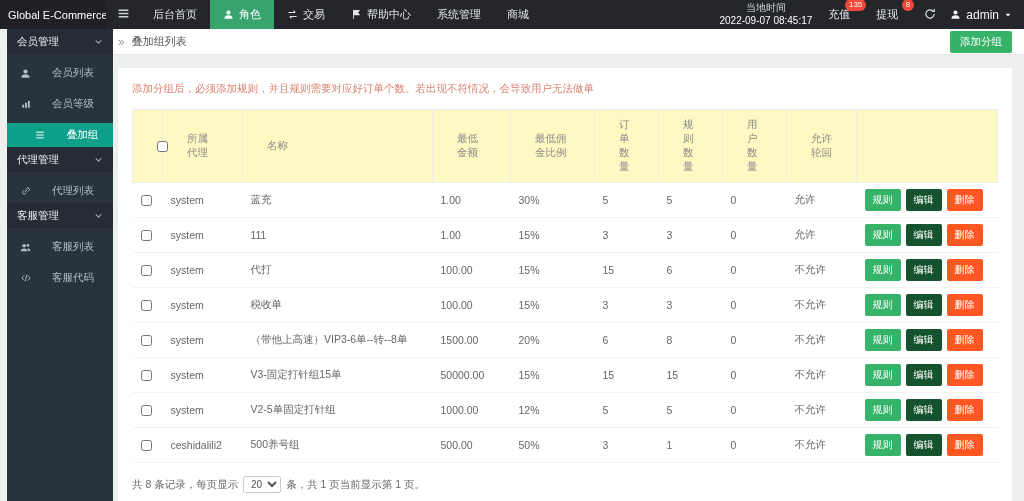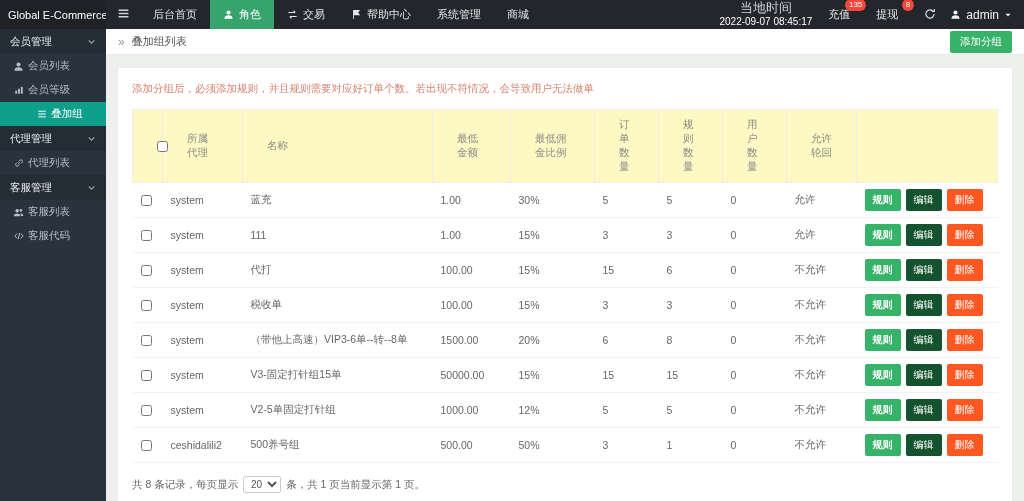--- a/index.html
+++ b/index.html
@@ -14,46 +14,46 @@
   
   .topbar{position:absolute;top:0;left:0;right:0;height:29px;background:#24262b;display:flex;align-items:stretch;color:#e6e8ea;z-index:20;}
   .logo{width:106px;min-width:106px;display:flex;align-items:center;padding-left:8px;font-size:11px;color:#fff;white-space:nowrap;overflow:hidden;background:#1f2126;}
   .menu-toggle{width:34px;display:flex;align-items:center;justify-content:center;cursor:pointer;color:#cfd3d7;}
   .nav{display:flex;align-items:stretch;}
   .nav-item{display:flex;align-items:center;gap:5px;padding:0 13px;font-size:11px;color:#e3e5e8;cursor:pointer;white-space:nowrap;}
   .nav-item.active{background:#37a36d;color:#fff;}
   .nav-ic{display:flex;align-items:center;}
   .topbar-right{margin-left:auto;display:flex;align-items:center;padding-right:12px;}
   .time{text-align:center;line-height:1.25;margin-right:16px;color:#fff;}
-  .time-label{font-size:13px;color:#cfd3d7;}
+  .time-label{font-size:10px;color:#cfd3d7;}
   .time-value{font-size:10px;}
   .top-link{position:relative;font-size:11px;color:#eceeef;margin-right:26px;cursor:pointer;white-space:nowrap;}
   .badge{position:absolute;top:-8px;right:-16px;background:#f5483b;color:#fff;font-size:8px;line-height:1;padding:2px 4px;border-radius:8px;min-width:10px;text-align:center;}
   .icon-btn{margin-right:14px;cursor:pointer;display:flex;align-items:center;color:#dfe2e4;}
   .admin{display:flex;align-items:center;gap:5px;font-size:12px;cursor:pointer;color:#f2f3f4;}
   
-  .sidebar{position:absolute;top:29px;left:0;width:106px;bottom:0;background:#29333d;overflow:hidden;z-index:10;}
+  .sidebar{position:absolute;top:29px;left:7px;width:106px;bottom:0;background:#29333d;overflow:hidden;z-index:10;}
   .side-header{height:25px;display:flex;align-items:center;justify-content:space-between;padding:0 10px 0 10px;font-size:10.5px;color:#e8ecef;cursor:pointer;background:#242d36;}
   .chev{display:flex;align-items:center;color:#9aa5ad;}
-  .side-item{height:24px;display:flex;align-items:center;gap:4px;padding-left:13px;font-size:10.5px;color:#b4bec6;cursor:pointer;}
+  .side-item{height:24px;display:flex;align-items:center;gap:21px;padding-left:13px;font-size:10.5px;color:#b4bec6;cursor:pointer;margin-top:7px;}
   .side-item.active{background:#0fa08b;color:#fff;justify-content:center;}
   .side-ic{display:flex;align-items:center;width:11px;justify-content:center;}
   
   .main{position:absolute;left:106px;top:29px;right:0;bottom:0;background:#eef0ee;overflow:hidden;}
   .breadcrumb-bar{height:26px;background:#fff;display:flex;align-items:center;padding:0 12px;border-bottom:1px solid #e9e9e9;font-size:11px;color:#555;}
   .crumb-arrow{color:#999;margin-right:7px;font-size:12px;}
   .btn-add{margin-left:auto;background:#36b368;color:#fff;border:none;border-radius:2px;font-size:10.5px;padding:4px 10px;cursor:pointer;font-family:inherit;}
   .card{margin:13px 12px;background:#fff;border-radius:2px;padding:12px 14px 16px;min-height:300px;box-shadow:0 1px 2px rgba(0,0,0,.05);}
   .hint{font-size:10.5px;color:#d9826f;margin:2px 0 13px;}
   table{width:100%;border-collapse:collapse;font-size:10.5px;color:#666;table-layout:fixed;}
   thead th{border:1px solid #ededed;font-weight:normal;color:#8a8a8a;text-align:left;padding:8px 24px;background:#fef9c3;}
   tbody td{border-bottom:1px solid #f2f2f2;padding:6px 8px;overflow:hidden;white-space:nowrap;text-overflow:ellipsis;}
   input[type=checkbox]{width:11px;height:11px;vertical-align:middle;cursor:pointer;}
   .btn{display:inline-block;border:none;border-radius:2px;color:#fff;font-size:10px;padding:4px 8px;margin-right:5px;cursor:pointer;font-family:inherit;white-space:nowrap;}
-  .btn-rule{background:#36b368;font-weight:bold;}
+  .btn-rule{background:#36b368;}
   .btn-edit{background:#14532d;}
   .btn-del{background:#ff5722;margin-right:0;}
   .pager{margin-top:13px;font-size:10.5px;color:#666;display:flex;align-items:center;gap:5px;}
   .pager select{font-size:10px;padding:1px 2px;border:1px solid #ccc;border-radius:2px;color:#555;background:#fff;font-family:inherit;text-align:right;}
 </style>
 </head>
 <body>
 
 <div class="topbar">
   <div class="logo">Global E-Commerce...</div>

